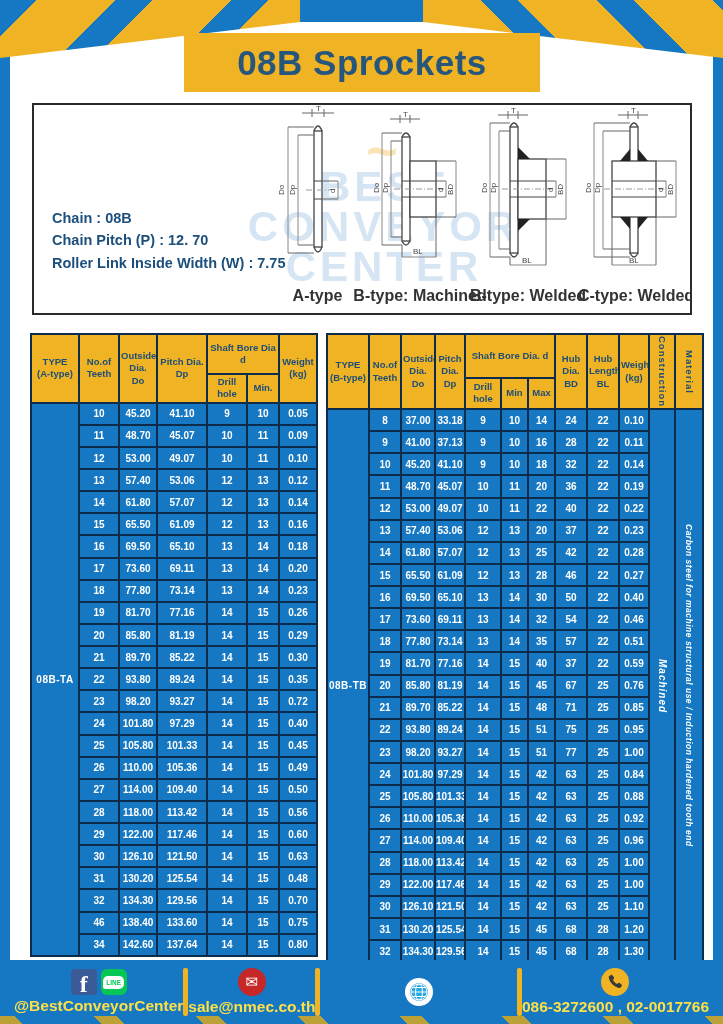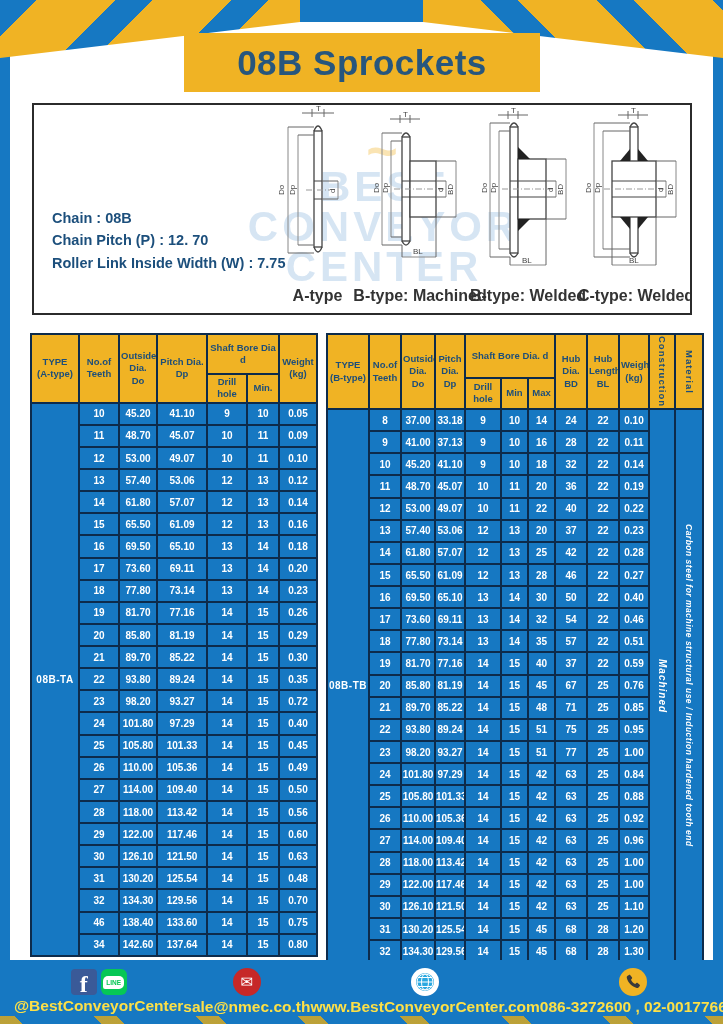--- a/index.html
+++ b/index.html
@@ -872,21 +872,20 @@
           <circle cx="11" cy="11" r="9" fill="#2aa8e0"></circle>
           <g stroke="#fff" stroke-width="1" fill="none">
             <circle cx="11" cy="11" r="8"></circle>
             <ellipse cx="11" cy="11" rx="3.5" ry="8"></ellipse>
             <line x1="3" y1="11" x2="19" y2="11"></line>
             <line x1="4" y1="6.5" x2="18" y2="6.5"></line>
             <line x1="4" y1="15.5" x2="18" y2="15.5"></line>
           </g>
         </svg>
       </span>
-      <div class="contact-text">www.BestConveyorCenter.com</div>
     </div>
     <div class="vsep"></div>
     <div class="contact c4">
       <span class="round-icon phone-icon">
         <svg width="18" height="18" viewBox="0 0 24 24">
           <path fill="#3a3a3a" d="M6.6 2.8c.5-.5 1.3-.4 1.8.1l2.2 2.6c.4.5.4 1.2 0 1.7L9.3 8.9c.9 2.3 2.9 4.4 5.6 5.7l1.6-1.3c.5-.4 1.2-.4 1.7 0l2.7 2.3c.5.5.6 1.3.1 1.8l-1.6 1.8c-.6.6-1.5.9-2.4.7-3.2-.8-6.1-2.5-8.5-4.9S4.4 9.6 3.7 6.4c-.2-.8.1-1.7.7-2.3z"></path>
         </svg>
       </span>
       <div class="contact-text">086-3272600 , 02-0017766</div>
     </div>

